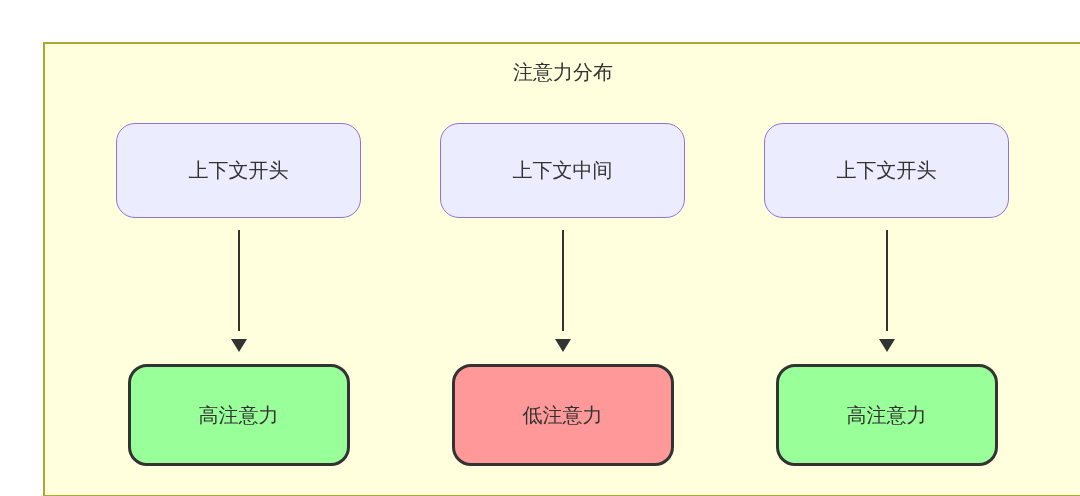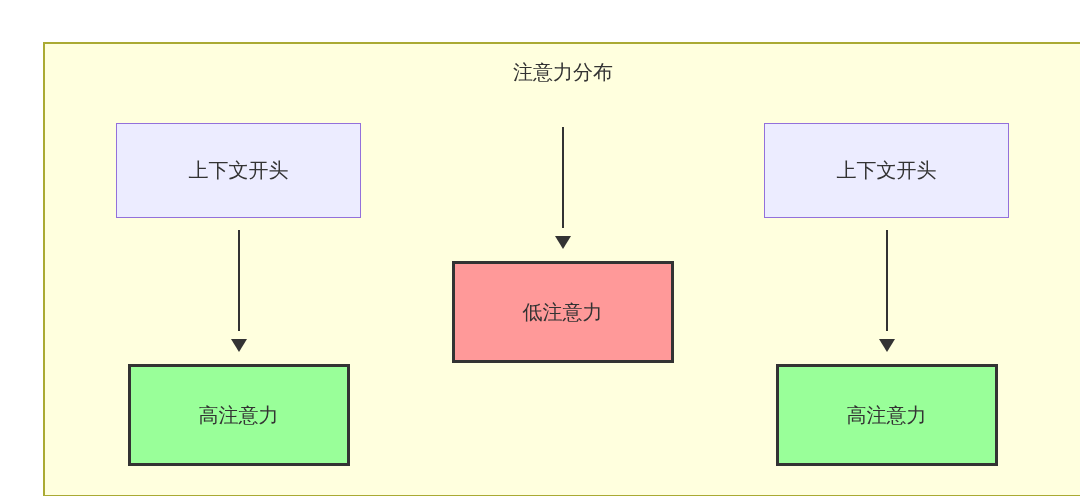--- a/index.html
+++ b/index.html
@@ -49,20 +49,21 @@
     flex-direction: column;
     align-items: center;
   }
   .node {
     display: flex;
     align-items: center;
     justify-content: center;
     font-size: 20px;
     color: var(--text);
     text-align: center;
+    border-radius: 19px;
   }
   .node.source {
     width: 245px; height: 95px;
     background: var(--node-fill);
     border: 1px solid var(--node-border);
   }
   .arrow {
     height: 130px;
     width: 16px;
     display: flex;
@@ -103,20 +104,23 @@
         <div class="arrow">
           <div class="arrow-line"></div>
           <div class="arrow-head"></div>
         </div>
         <div class="node result high">
           <span>高注意力</span>
         </div>
       </div>
 
       <div class="col">
+        <div class="node source">
+          <span>上下文中间</span>
+        </div>
         <div class="arrow">
           <div class="arrow-line"></div>
           <div class="arrow-head"></div>
         </div>
         <div class="node result low">
           <span>低注意力</span>
         </div>
       </div>
 
       <div class="col">

